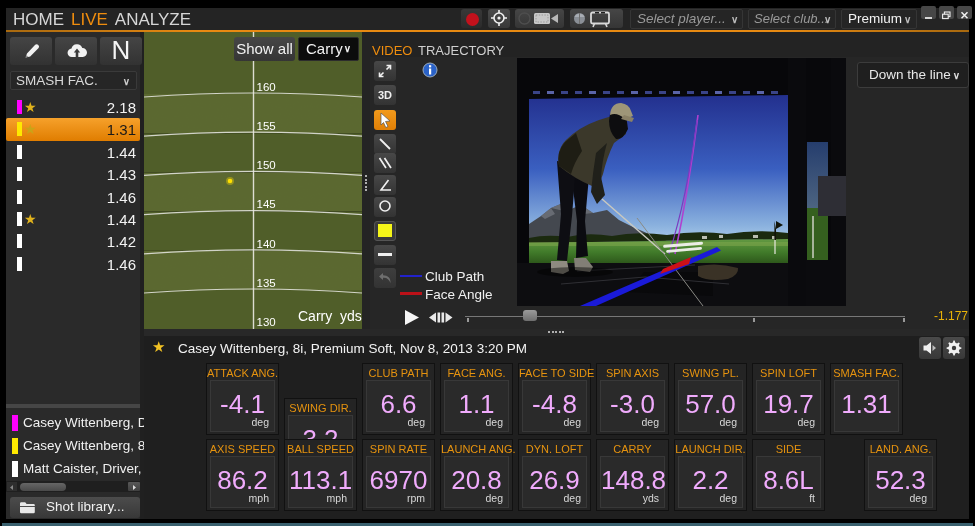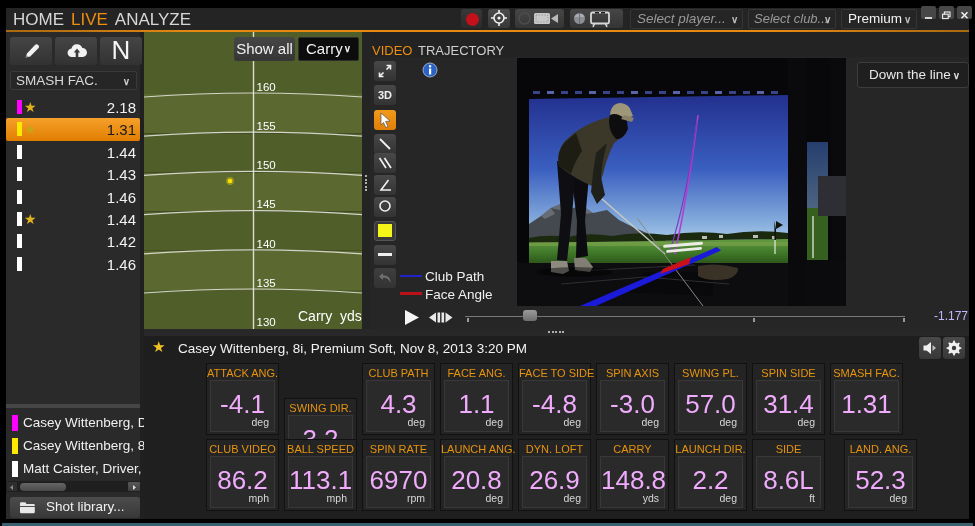--- a/index.html
+++ b/index.html
@@ -427,21 +427,21 @@
           <path d="M9 1.5 L2 6.5 L9 11.5 Z" fill="#e8e8e8"></path>
           <rect x="10.5" y="1.5" width="2.6" height="10" fill="#e8e8e8"></rect>
           <rect x="14.5" y="1.5" width="2.6" height="10" fill="#e8e8e8"></rect>
           <path d="M18.5 1.5 L25.5 6.5 L18.5 11.5 Z" fill="#e8e8e8"></path>
         </svg>
       <div class="abs" style="left:95px;top:9.5px;width:440px;height:1.5px;background:#777;"></div>
       <div class="abs" style="left:97px;top:12px;width:1.5px;height:4px;background:#999;"></div>
       <div class="abs" style="left:383px;top:12px;width:1.5px;height:4px;background:#999;"></div>
       <div class="abs" style="left:533px;top:12px;width:1.5px;height:4px;background:#999;"></div>
       <div class="abs" style="left:153px;top:4px;width:14px;height:11px;border-radius:3px;background:linear-gradient(#9a9a9a,#6e6e6e);"></div>
-      <div class="abs" style="right:1px;top:2.5px;font-size:12px;color:#c4b5fd;">-1.177</div>
+      <div class="abs" style="right:1px;top:2.5px;font-size:12px;color:#eab308;">-1.177</div>
     </div>
   </div>
 
   <div id="stats" class="abs">
     <div id="shothdr"></div>
     <div class="abs" style="left:8px;top:2px;color:#f2c224;font-size:15px;">★</div>
     <div class="abs" style="left:34px;top:4.5px;color:#f2f2f2;font-size:13.5px;">Casey Wittenberg, 8i, Premium Soft, Nov 8, 2013 3:20 PM</div>
     <div class="abs" style="left:775px;top:1px;width:22px;height:22px;border-radius:3px;background:linear-gradient(#4a4a4a,#383838);"></div>
     <svg class="abs" style="left:778px;top:4px" width="16" height="16" viewBox="0 0 16 16">
         <path d="M1.5 5.5 h3 L9 2 v12 L4.5 10.5 h-3 Z" fill="#f0f0f0"></path>
@@ -458,21 +458,21 @@
     <div class="tile" style="left:140px;top:27px;margin-top:35px;">
         <div class="tlab">SWING DIR.</div>
         <div class="tbox">
           <div class="tval">3.2</div>
           <div class="tunit">deg</div>
         </div>
       </div>
     <div class="tile" style="left:218px;top:27px;">
         <div class="tlab">CLUB PATH</div>
         <div class="tbox">
-          <div class="tval">4.3</div>
+          <div class="tval">6.6</div>
           <div class="tunit">deg</div>
         </div>
       </div>
     <div class="tile" style="left:296px;top:27px;">
         <div class="tlab">FACE ANG.</div>
         <div class="tbox">
           <div class="tval">1.1</div>
           <div class="tunit">deg</div>
         </div>
       </div>
@@ -491,34 +491,34 @@
         </div>
       </div>
     <div class="tile" style="left:530px;top:27px;">
         <div class="tlab">SWING PL.</div>
         <div class="tbox">
           <div class="tval">57.0</div>
           <div class="tunit">deg</div>
         </div>
       </div>
     <div class="tile" style="left:608px;top:27px;">
-        <div class="tlab">SPIN SIDE</div>
-        <div class="tbox">
-          <div class="tval">31.4</div>
+        <div class="tlab">SPIN LOFT</div>
+        <div class="tbox">
+          <div class="tval">19.7</div>
           <div class="tunit">deg</div>
         </div>
       </div>
     <div class="tile" style="left:686px;top:27px;">
         <div class="tlab">SMASH FAC.</div>
         <div class="tbox">
           <div class="tval">1.31</div>
         </div>
       </div>
     <div class="tile" style="left:62px;top:103px;">
-        <div class="tlab">CLUB VIDEO</div>
+        <div class="tlab">AXIS SPEED</div>
         <div class="tbox">
           <div class="tval">86.2</div>
           <div class="tunit">mph</div>
         </div>
       </div>
     <div class="tile" style="left:140px;top:103px;">
         <div class="tlab">BALL SPEED</div>
         <div class="tbox">
           <div class="tval">113.1</div>
           <div class="tunit">mph</div>
@@ -559,21 +559,21 @@
           <div class="tunit">deg</div>
         </div>
       </div>
     <div class="tile" style="left:608px;top:103px;">
         <div class="tlab">SIDE</div>
         <div class="tbox">
           <div class="tval">8.6L</div>
           <div class="tunit">ft</div>
         </div>
       </div>
-    <div class="tile" style="left:700px;top:103px;">
+    <div class="tile" style="left:720px;top:103px;">
         <div class="tlab">LAND. ANG.</div>
         <div class="tbox">
           <div class="tval">52.3</div>
           <div class="tunit">deg</div>
         </div>
       </div>
     <svg class="abs" style="left:802px;top:4px" width="16" height="16" viewBox="0 0 16 16">
         <path d="M8 1.2 L9.3 1.2 L9.8 3.2 L11.6 4 L13.4 3 L14.4 4 L13.4 5.8 L14.2 7.6 L16 8 L16 9.3 L14.2 9.8 L13.4 11.6 L14.4 13.4 L13.4 14.4 L11.6 13.4 L9.8 14.2 L9.3 16 L8 16 L7.5 14.2 L5.7 13.4 L3.9 14.4 L2.9 13.4 L3.9 11.6 L3.1 9.8 L1.2 9.3 L1.2 8 L3.1 7.5 L3.9 5.7 L2.9 3.9 L3.9 2.9 L5.7 3.9 L7.5 3.1 Z" fill="#f0f0f0" transform="translate(-0.6,-0.6)"></path>
         <circle cx="8" cy="8" r="2.2" fill="#3a3a3a"></circle>
       </svg>

